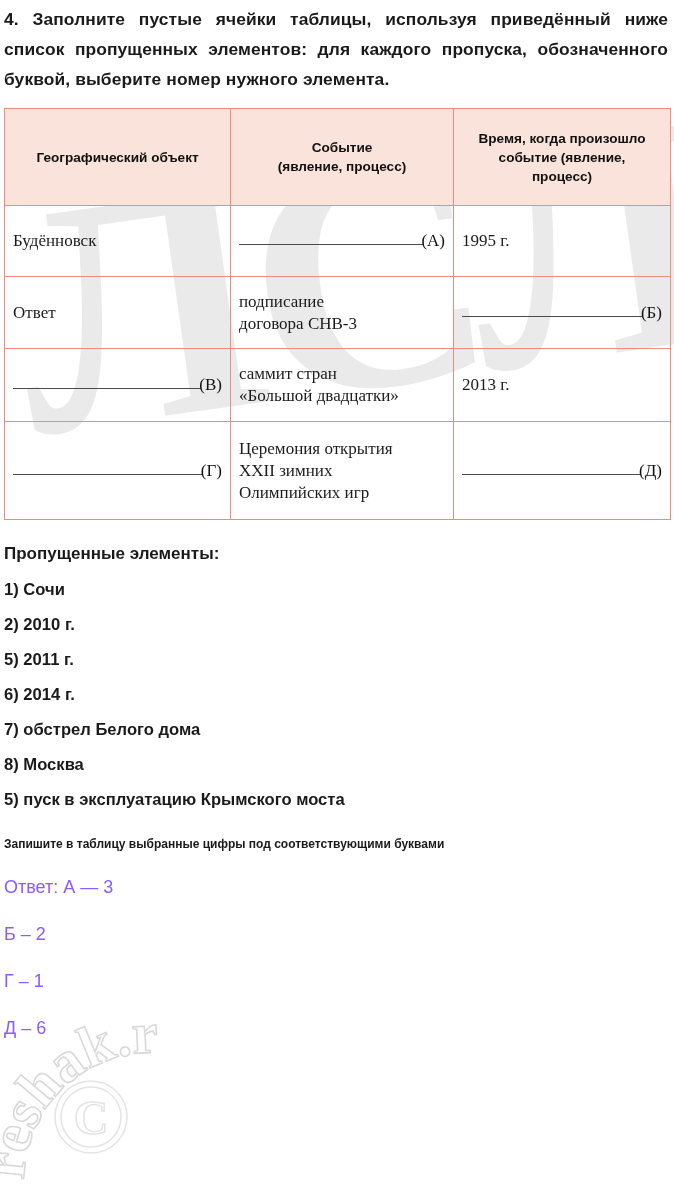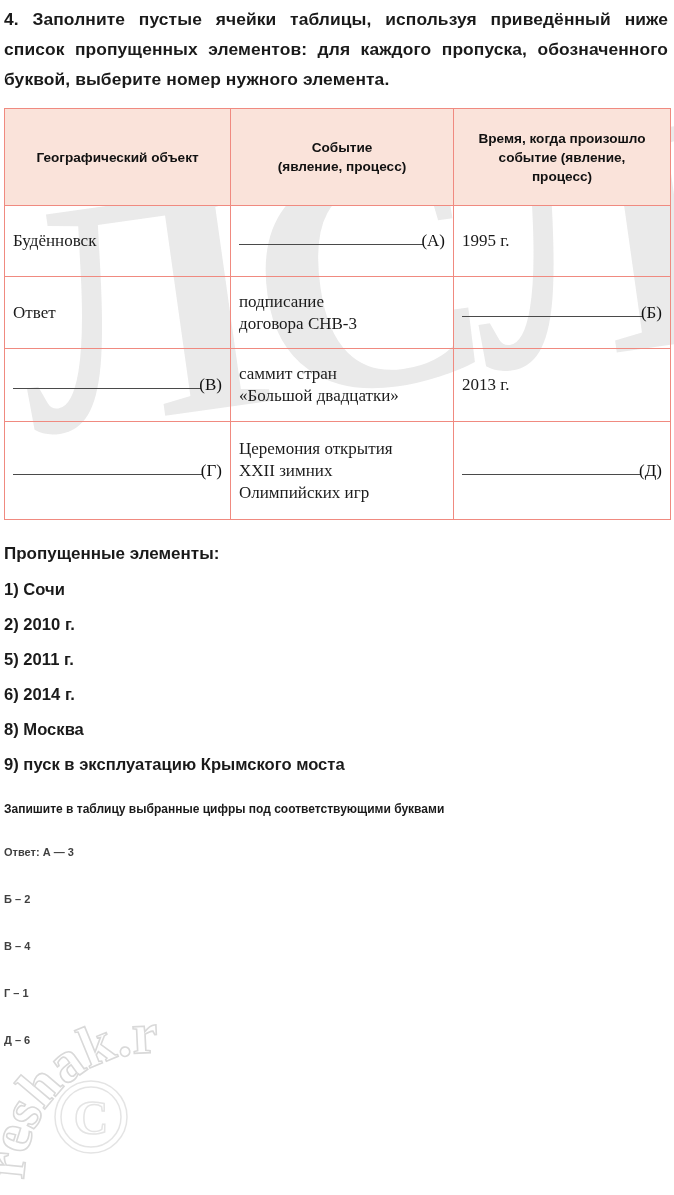--- a/index.html
+++ b/index.html
@@ -182,25 +182,25 @@
     font-weight: 700;
     line-height: 29px;
   }
 
   
   .answers {
     margin: 18px 0 0 4px;
   }
   .answers .ans {
     font-family: "Liberation Sans", sans-serif;
-    font-weight: 700;
-    font-size: 11px;
+    font-weight: 400;
+    font-size: 18px;
     line-height: 20px;
     padding: 0 0 27px 0;
-    color: #404040;
+    color: #8b5cf6;
     white-space: pre;
   }
 </style>
 </head>
 <body>
 
 <div class="wm-layer">
   <div class="wm-big">ЛСЛ</div>
 
   <div class="wm-arc">
@@ -313,30 +313,30 @@
     </table>
   </div>
 
   <div class="section-title">Пропущенные элементы:</div>
 
   <ol class="items">
     <li>1) Сочи</li>
     <li>2) 2010 г.</li>
     <li>5) 2011 г.</li>
     <li>6) 2014 г.</li>
+    <li>7) обстрел Белого дома</li>
     <li>8) Москва</li>
-    <li>9) пуск в эксплуатацию Крымского моста</li>
+    <li>5) пуск в эксплуатацию Крымского моста</li>
   </ol>
 
   <div class="note">
     <span>Запишите в таблицу выбранные цифры под соответствующими</span>
     <span>буквами</span>
   </div>
 
   <div class="answers">
     <div class="ans">Ответ: А — 3</div>
     <div class="ans">Б – 2</div>
-    <div class="ans">В – 4</div>
     <div class="ans">Г – 1</div>
     <div class="ans">Д – 6</div>
   </div>
 
 </div>
 
 </body></html>

